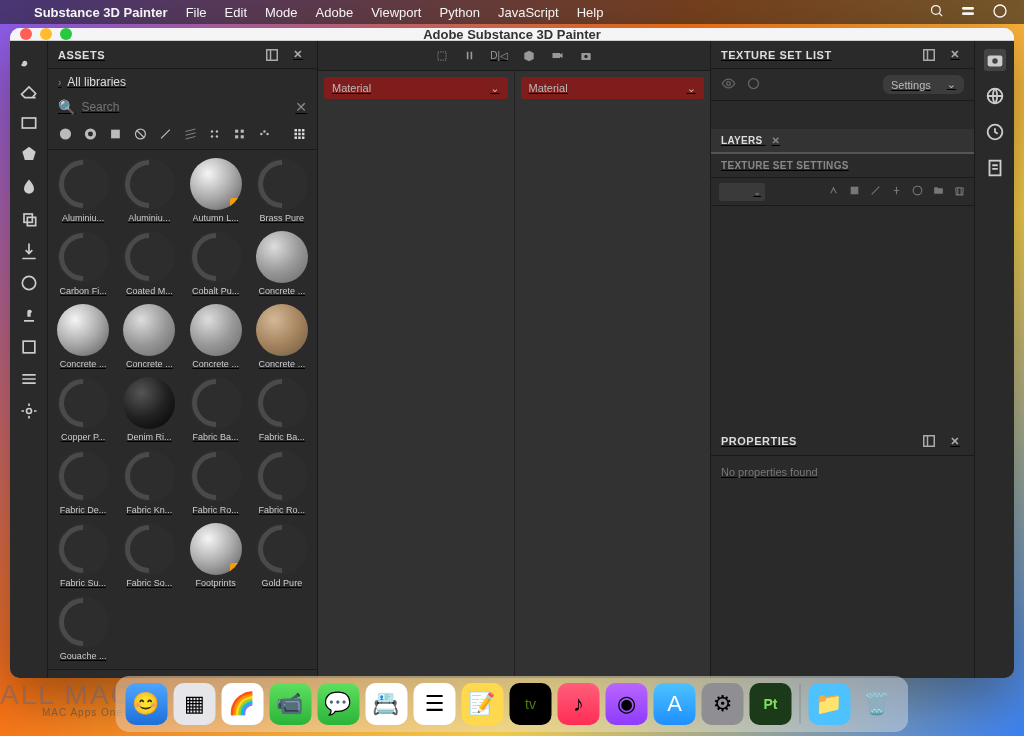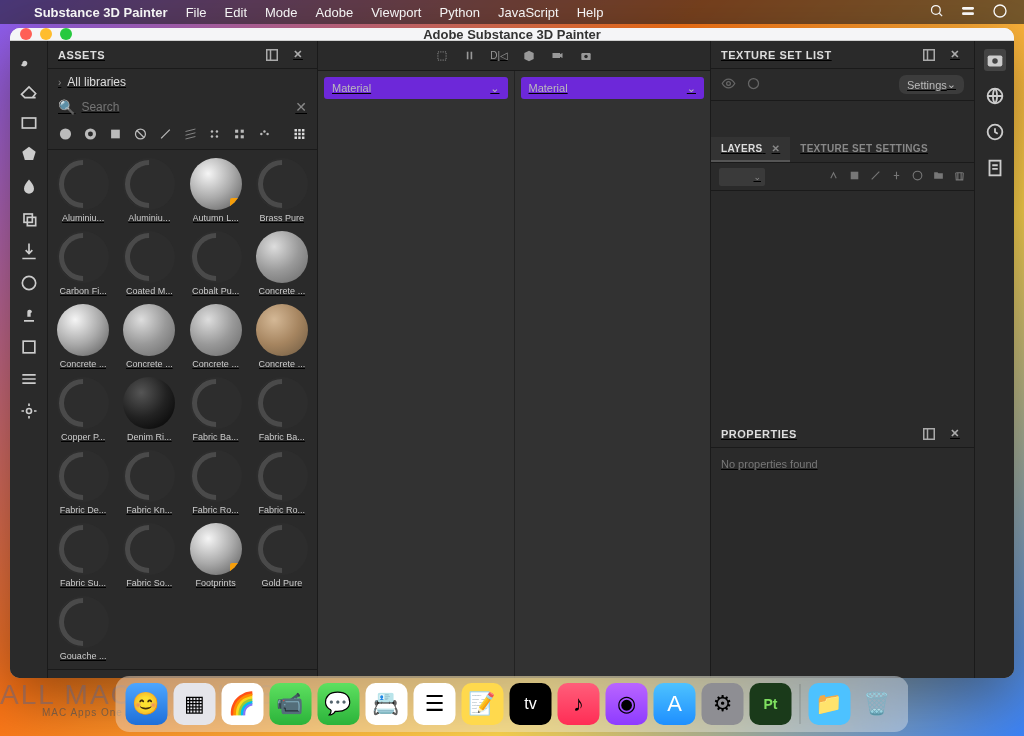--- a/index.html
+++ b/index.html
@@ -44,28 +44,28 @@
 .asset-item .label { font-size: 9px; color: #ccc; margin-top: 3px; white-space: nowrap; overflow: hidden; text-overflow: ellipsis; max-width: 58px; text-align: center; }
 .asset-footer { height: 28px; border-top: 1px solid #1a1a1a; display: flex; align-items: center; padding: 0 10px; gap: 10px; }
 .asset-footer .fbtn { color: #aaa; cursor: pointer; font-size: 14px; }
 .asset-footer .spacer { flex: 1; }
 .viewport-area { flex: 1; display: flex; flex-direction: column; background: #323232; }
 .vp-toolbar { height: 30px; display: flex; align-items: center; justify-content: center; gap: 14px; background: #2a2a2a; border-bottom: 1px solid #1a1a1a; padding: 0 10px; }
 .vp-toolbar .vbtn { color: #999; cursor: pointer; font-size: 13px; display: flex; align-items: center; }
 .vp-split { flex: 1; display: flex; }
 .vp-pane { flex: 1; display: flex; flex-direction: column; border-right: 1px solid #222; }
 .vp-pane:last-child { border-right: none; }
-.mat-dropdown { margin: 6px; height: 22px; background: #6d28d9; border-radius: 3px; display: flex; align-items: center; padding: 0 8px; font-size: 11px; color: #bbb; cursor: pointer; }
+.mat-dropdown { margin: 6px; height: 22px; background: #7f1d1d; border-radius: 3px; display: flex; align-items: center; padding: 0 8px; font-size: 11px; color: #bbb; cursor: pointer; }
 .mat-dropdown .spacer { flex: 1; }
 .right-panels { width: 264px; background: #2a2a2a; display: flex; flex-direction: column; border-left: 1px solid #1a1a1a; }
 .tsl-body { padding: 6px 10px; display: flex; align-items: center; gap: 10px; border-bottom: 1px solid #1a1a1a; }
 .tsl-body .eye { color: #666; cursor: pointer; font-size: 13px; }
 .tsl-body .spacer { flex: 1; }
-.settings-btn { background: #3c3c3c; color: #bbb; font-size: 11px; padding: 3px 8px; border-radius: 7px; cursor: pointer; display: flex; align-items: center; gap: 0; }
-.tabs-row { display: flex; border-bottom: 1px solid #1a1a1a; margin-top: 36px; }
+.settings-btn { background: #3c3c3c; color: #bbb; font-size: 11px; padding: 3px 8px; border-radius: 7px; cursor: pointer; display: flex; align-items: center; gap: 16px; }
+.tabs-row { display: flex; border-bottom: 1px solid #1a1a1a; margin-top: 28px; flex-direction: column; }
 .tab { padding: 6px 10px; font-size: 10px; font-weight: 700; color: #888; cursor: pointer; letter-spacing: 0.3px; }
 .tab.active { color: #ddd; background: #333; border-bottom: 2px solid #555; }
 .tab .x { margin-left: 6px; color: #888; }
 .layers-toolbar { height: 28px; display: flex; align-items: center; padding: 0 8px; gap: 8px; border-bottom: 1px solid #1a1a1a; }
 .layers-toolbar .dd { width: 46px; height: 18px; background: #3a3a3a; border-radius: 2px; cursor: pointer; display: flex; align-items: center; justify-content: flex-end; padding-right: 4px; font-size: 9px; color: #888; }
 .layers-toolbar .spacer { flex: 1; }
 .layers-toolbar .lbtn { color: #777; cursor: pointer; font-size: 12px; }
 .layers-body { flex: 1; }
 .props-body { padding: 10px; font-size: 11px; color: #777; flex: 1; }
 .right-toolbar { width: 40px; background: #2a2a2a; display: flex; flex-direction: column; align-items: center; padding: 8px 0; gap: 14px; border-left: 1px solid #1a1a1a; }
@@ -562,21 +562,21 @@
 
 <div class="dock">
   <div class="app" style="background:linear-gradient(#4DA6FF,#1E6FD9);">😊</div>
   <div class="app" style="background:#E5E5EA;">▦</div>
   <div class="app" style="background:#fff;">🌈</div>
   <div class="app" style="background:linear-gradient(#5EE060,#2BB33A);">📹</div>
   <div class="app" style="background:linear-gradient(#5EE060,#2BB33A);">💬</div>
   <div class="app" style="background:#fff;">📇</div>
   <div class="app" style="background:#fff;">☰</div>
   <div class="app" style="background:#FFD94D;">📝</div>
-  <div class="app" style="background:#000;color:#ffffff;font-size:16px;">tv</div>
+  <div class="app" style="background:#000;color:#4d7c0f;font-size:14px;">tv</div>
   <div class="app" style="background:linear-gradient(#FF5E7A,#FF2D55);">♪</div>
   <div class="app" style="background:linear-gradient(#B965FF,#8E3BFF);">◉</div>
   <div class="app" style="background:linear-gradient(#4DC2FF,#1E8FFF);color:#fff;">A</div>
   <div class="app" style="background:#8E8E93;">⚙</div>
   <div class="app" style="background:#1a3a1a;color:#7FE060;font-size:14px;font-weight:700;">Pt</div>
   <div class="sep"></div>
   <div class="app" style="background:#4DC2FF;">📁</div>
   <div class="app" style="background:transparent;">🗑️</div>
 </div>
 

